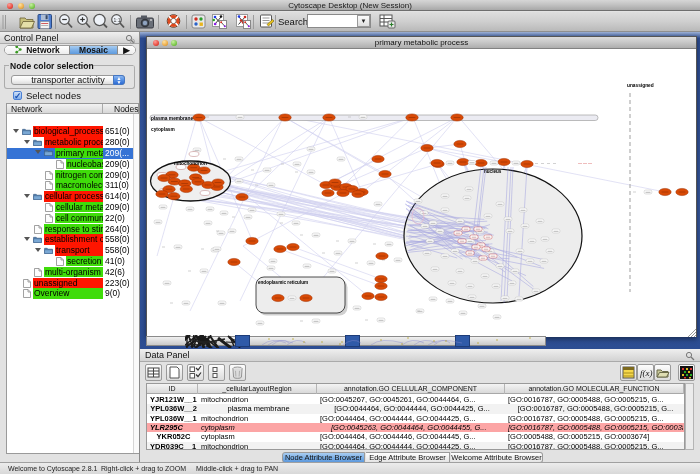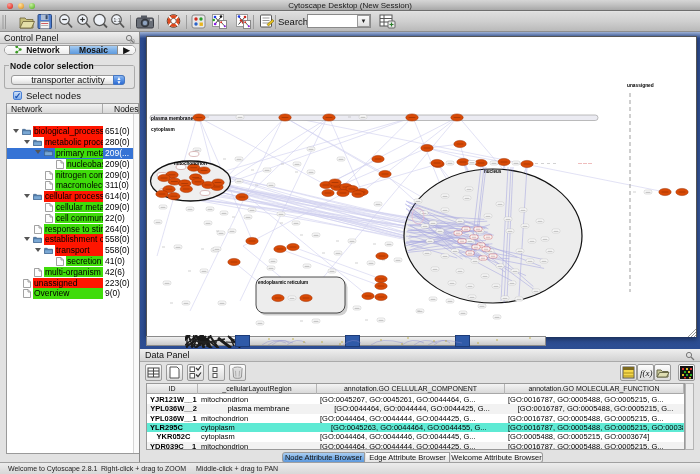--- a/index.html
+++ b/index.html
@@ -372,20 +372,25 @@
           <span class="tlab" style="left:26px;background:#3fdc0a;width:70px;overflow:hidden;">Overview</span>
           <span class="tnum" style="color:#000;">9(0)</span>
         </div>
       </div>
   </div>
   <div class="abs" id="treescroll"></div>
 </div>
 
 <div class="abs" id="desktop">
   <div class="abs" id="frame">
+    <div class="abs" id="ftitle">primary metabolic process
+      <div class="flight" style="left:6px; background:radial-gradient(circle at 35% 30%,#ff9d96,#e33e32 70%,#a01208);"></div>
+      <div class="flight" style="left:15px; background:radial-gradient(circle at 35% 30%,#ffe2a0,#e9a43b 70%,#b06e00);"></div>
+      <div class="flight" style="left:24px; background:radial-gradient(circle at 35% 30%,#c7f0a0,#6fc13d 70%,#3a7d0a);"></div>
+    </div>
     <svg class="abs" id="netsvg" style="left:0;top:13px" width="549" height="287" viewBox="0 0 549 287">
         <rect x="0" y="0" width="549" height="287" fill="#ffffff"></rect>
         <g stroke="#9393da" stroke-width="0.6" opacity="0.45">
           <line x1="46.7" y1="117.7" x2="331.0" y2="188.0"></line>
           <line x1="57.0" y1="120.5" x2="345.0" y2="189.0"></line>
           <line x1="25.0" y1="124.8" x2="319.0" y2="184.0"></line>
           <line x1="17.0" y1="128.0" x2="313.0" y2="202.0"></line>
           <line x1="27.4" y1="131.5" x2="308.0" y2="197.0"></line>
           <line x1="37.7" y1="133.4" x2="339.0" y2="180.0"></line>
           <line x1="48.6" y1="127.4" x2="323.0" y2="195.0"></line>
@@ -1066,21 +1071,21 @@
           <span class="dc" style="left:54px;width:115px;">plasma membrane</span>
           <span class="dc" style="left:173px;width:184px;">[GO:0044464, GO:0044444, GO:0044425, G...</span>
           <span class="dc" style="left:361px;width:175px;">[GO:0016787, GO:0005488, GO:0005215, G...</span>
         </div>
         <div class="drow" style="top:29.6px;background:#ffffff;">
           <span class="dc" style="left:3px;width:47px;font-weight:bold;">YPL036W__1</span>
           <span class="dc" style="left:54px;width:115px;">mitochondrion</span>
           <span class="dc" style="left:173px;width:184px;">[GO:0044464, GO:0044444, GO:0044425, G...</span>
           <span class="dc" style="left:361px;width:175px;">[GO:0016787, GO:0005488, GO:0005215, G...</span>
         </div>
-        <div class="drow" style="top:38.9px;background:#5eead4;">
+        <div class="drow" style="top:38.9px;background:#fca5a5;font-style:italic;">
           <span class="dc" style="left:3px;width:47px;font-weight:bold;">YLR295C</span>
           <span class="dc" style="left:54px;width:115px;">cytoplasm</span>
           <span class="dc" style="left:173px;width:184px;padding-left:11px;">[GO:0045263, GO:0044464, GO:0044455, G...</span>
           <span class="dc" style="left:361px;width:175px;">[GO:0016787, GO:0005488, GO:0005215, GO:0003824, G...</span>
         </div>
         <div class="drow" style="top:48.2px;background:#ffffff;">
           <span class="dc" style="left:3px;width:47px;font-weight:bold;text-align:center;">YKR052C</span>
           <span class="dc" style="left:54px;width:115px;">cytoplasm</span>
           <span class="dc" style="left:173px;width:184px;">[GO:0044464, GO:0044446, GO:0044445, G...</span>
           <span class="dc" style="left:361px;width:175px;">[GO:0005488, GO:0005215, GO:0003674]</span>

